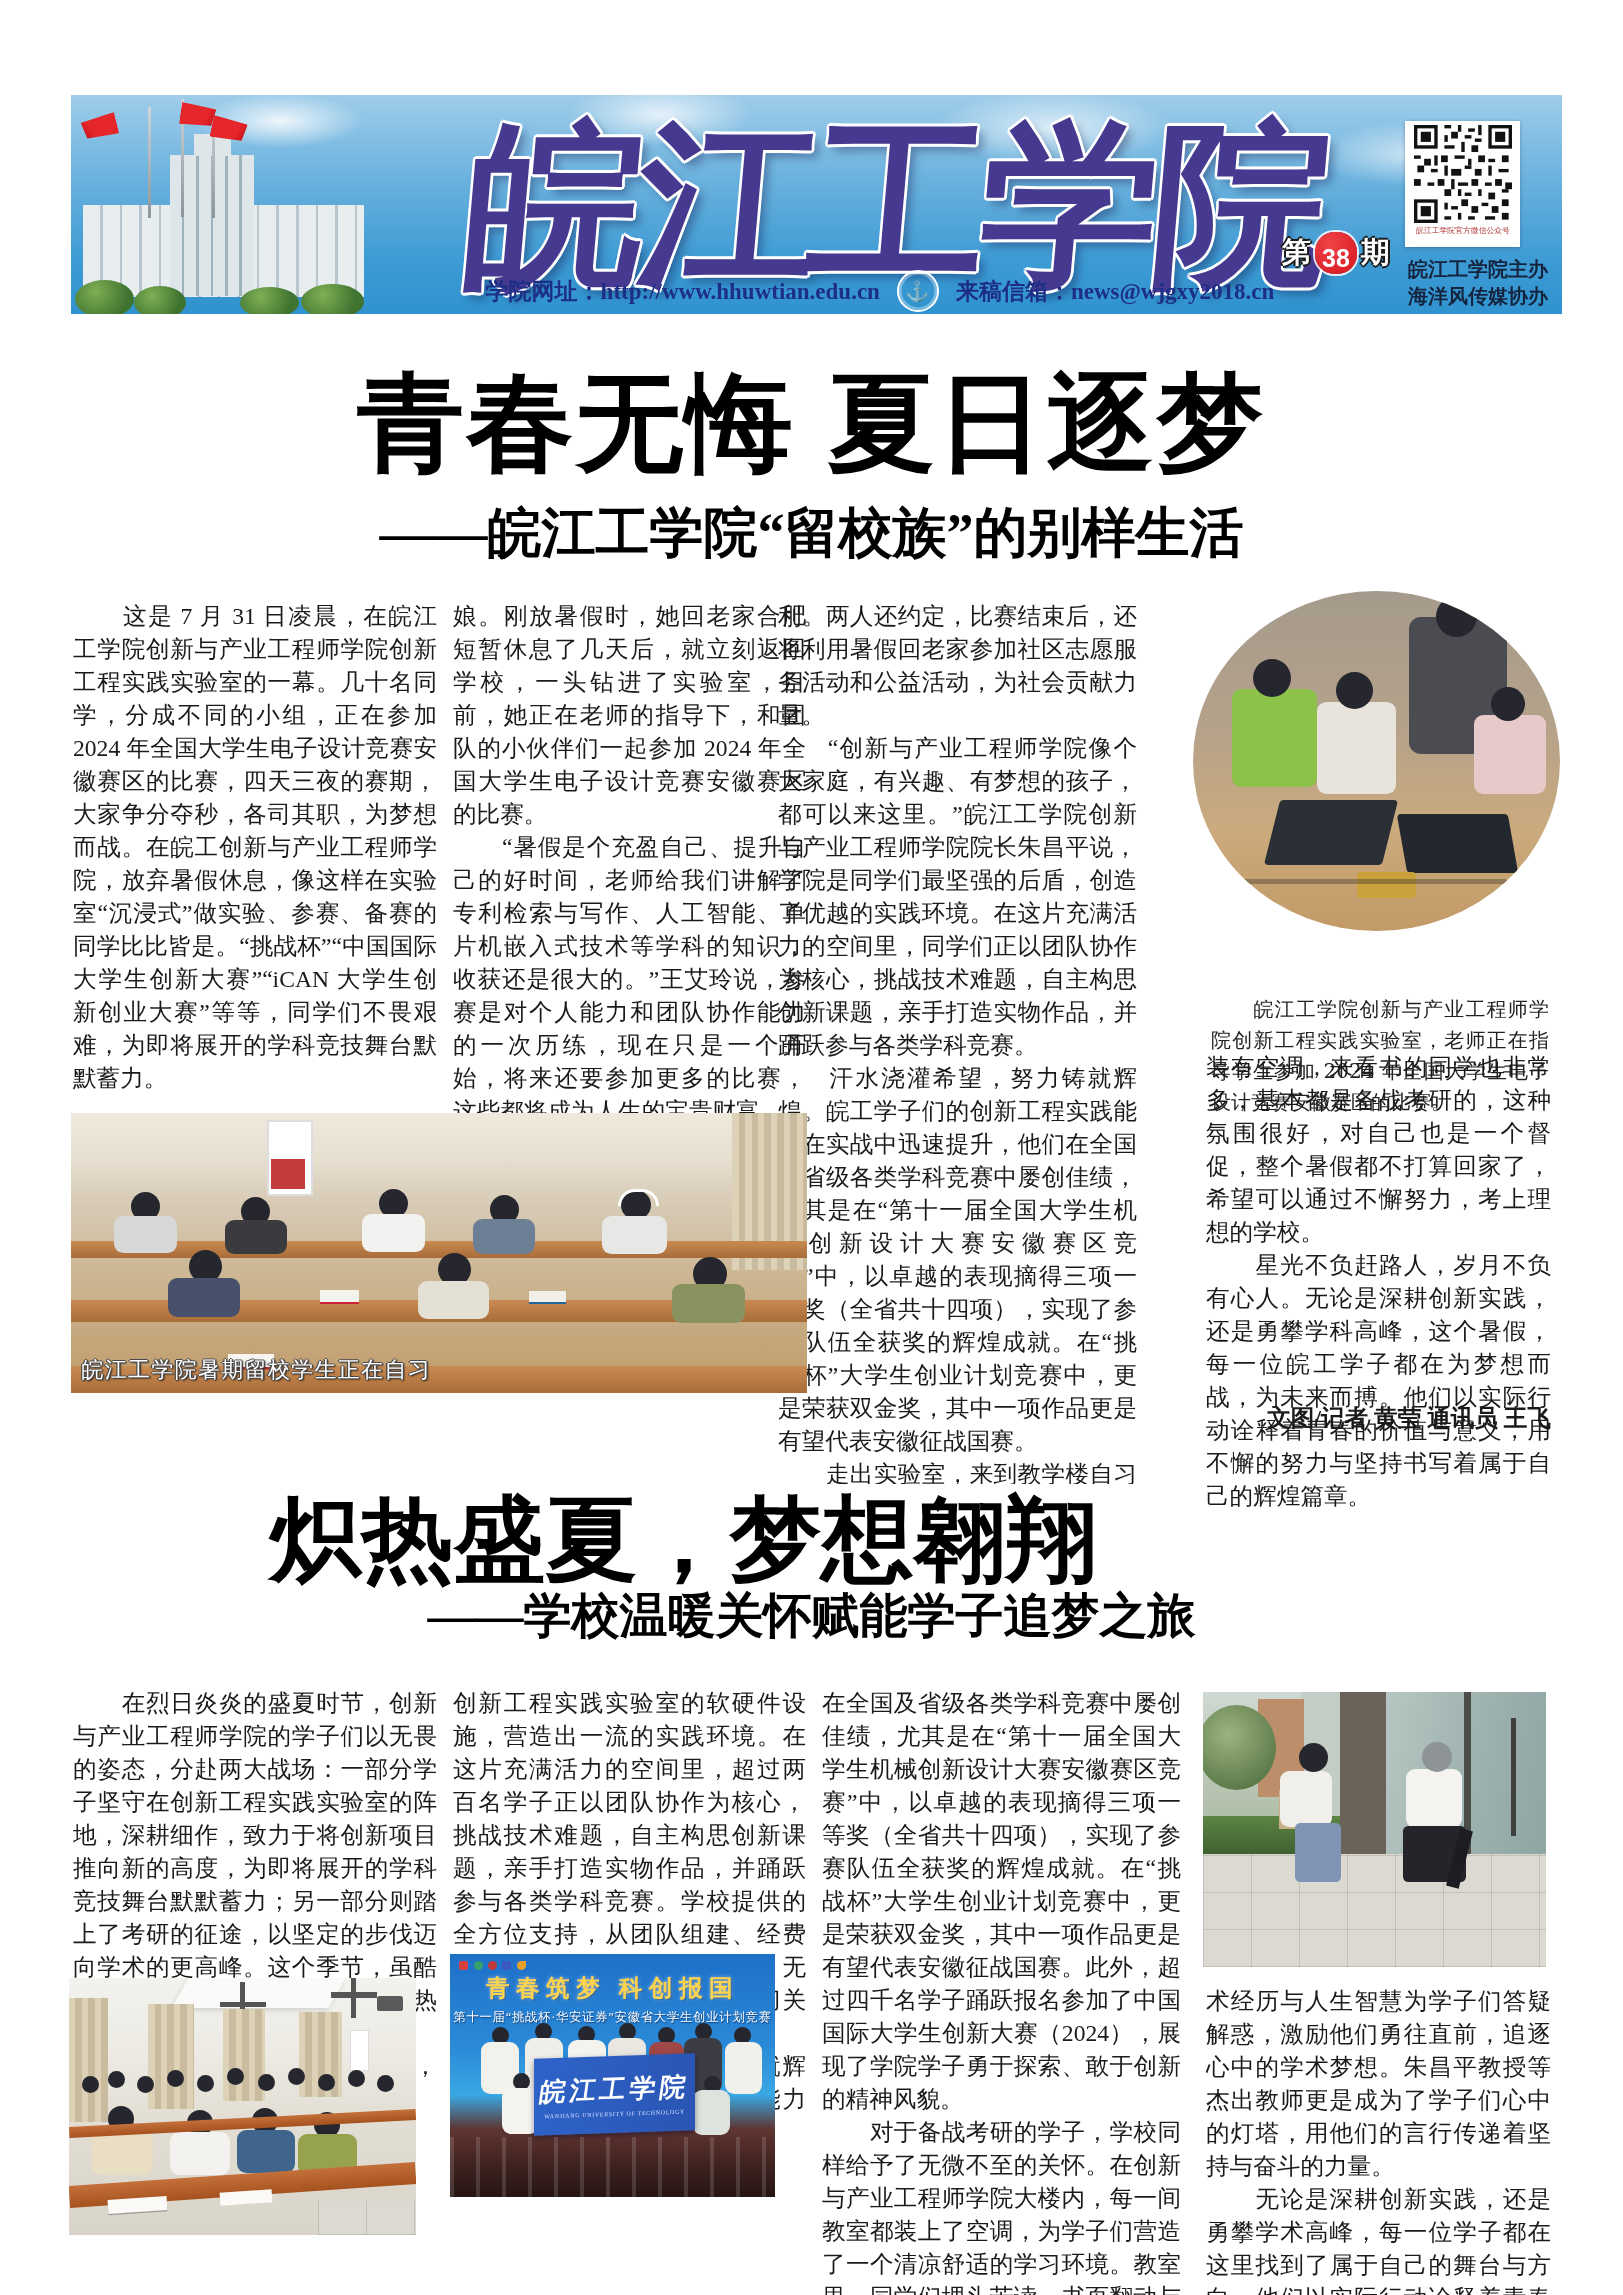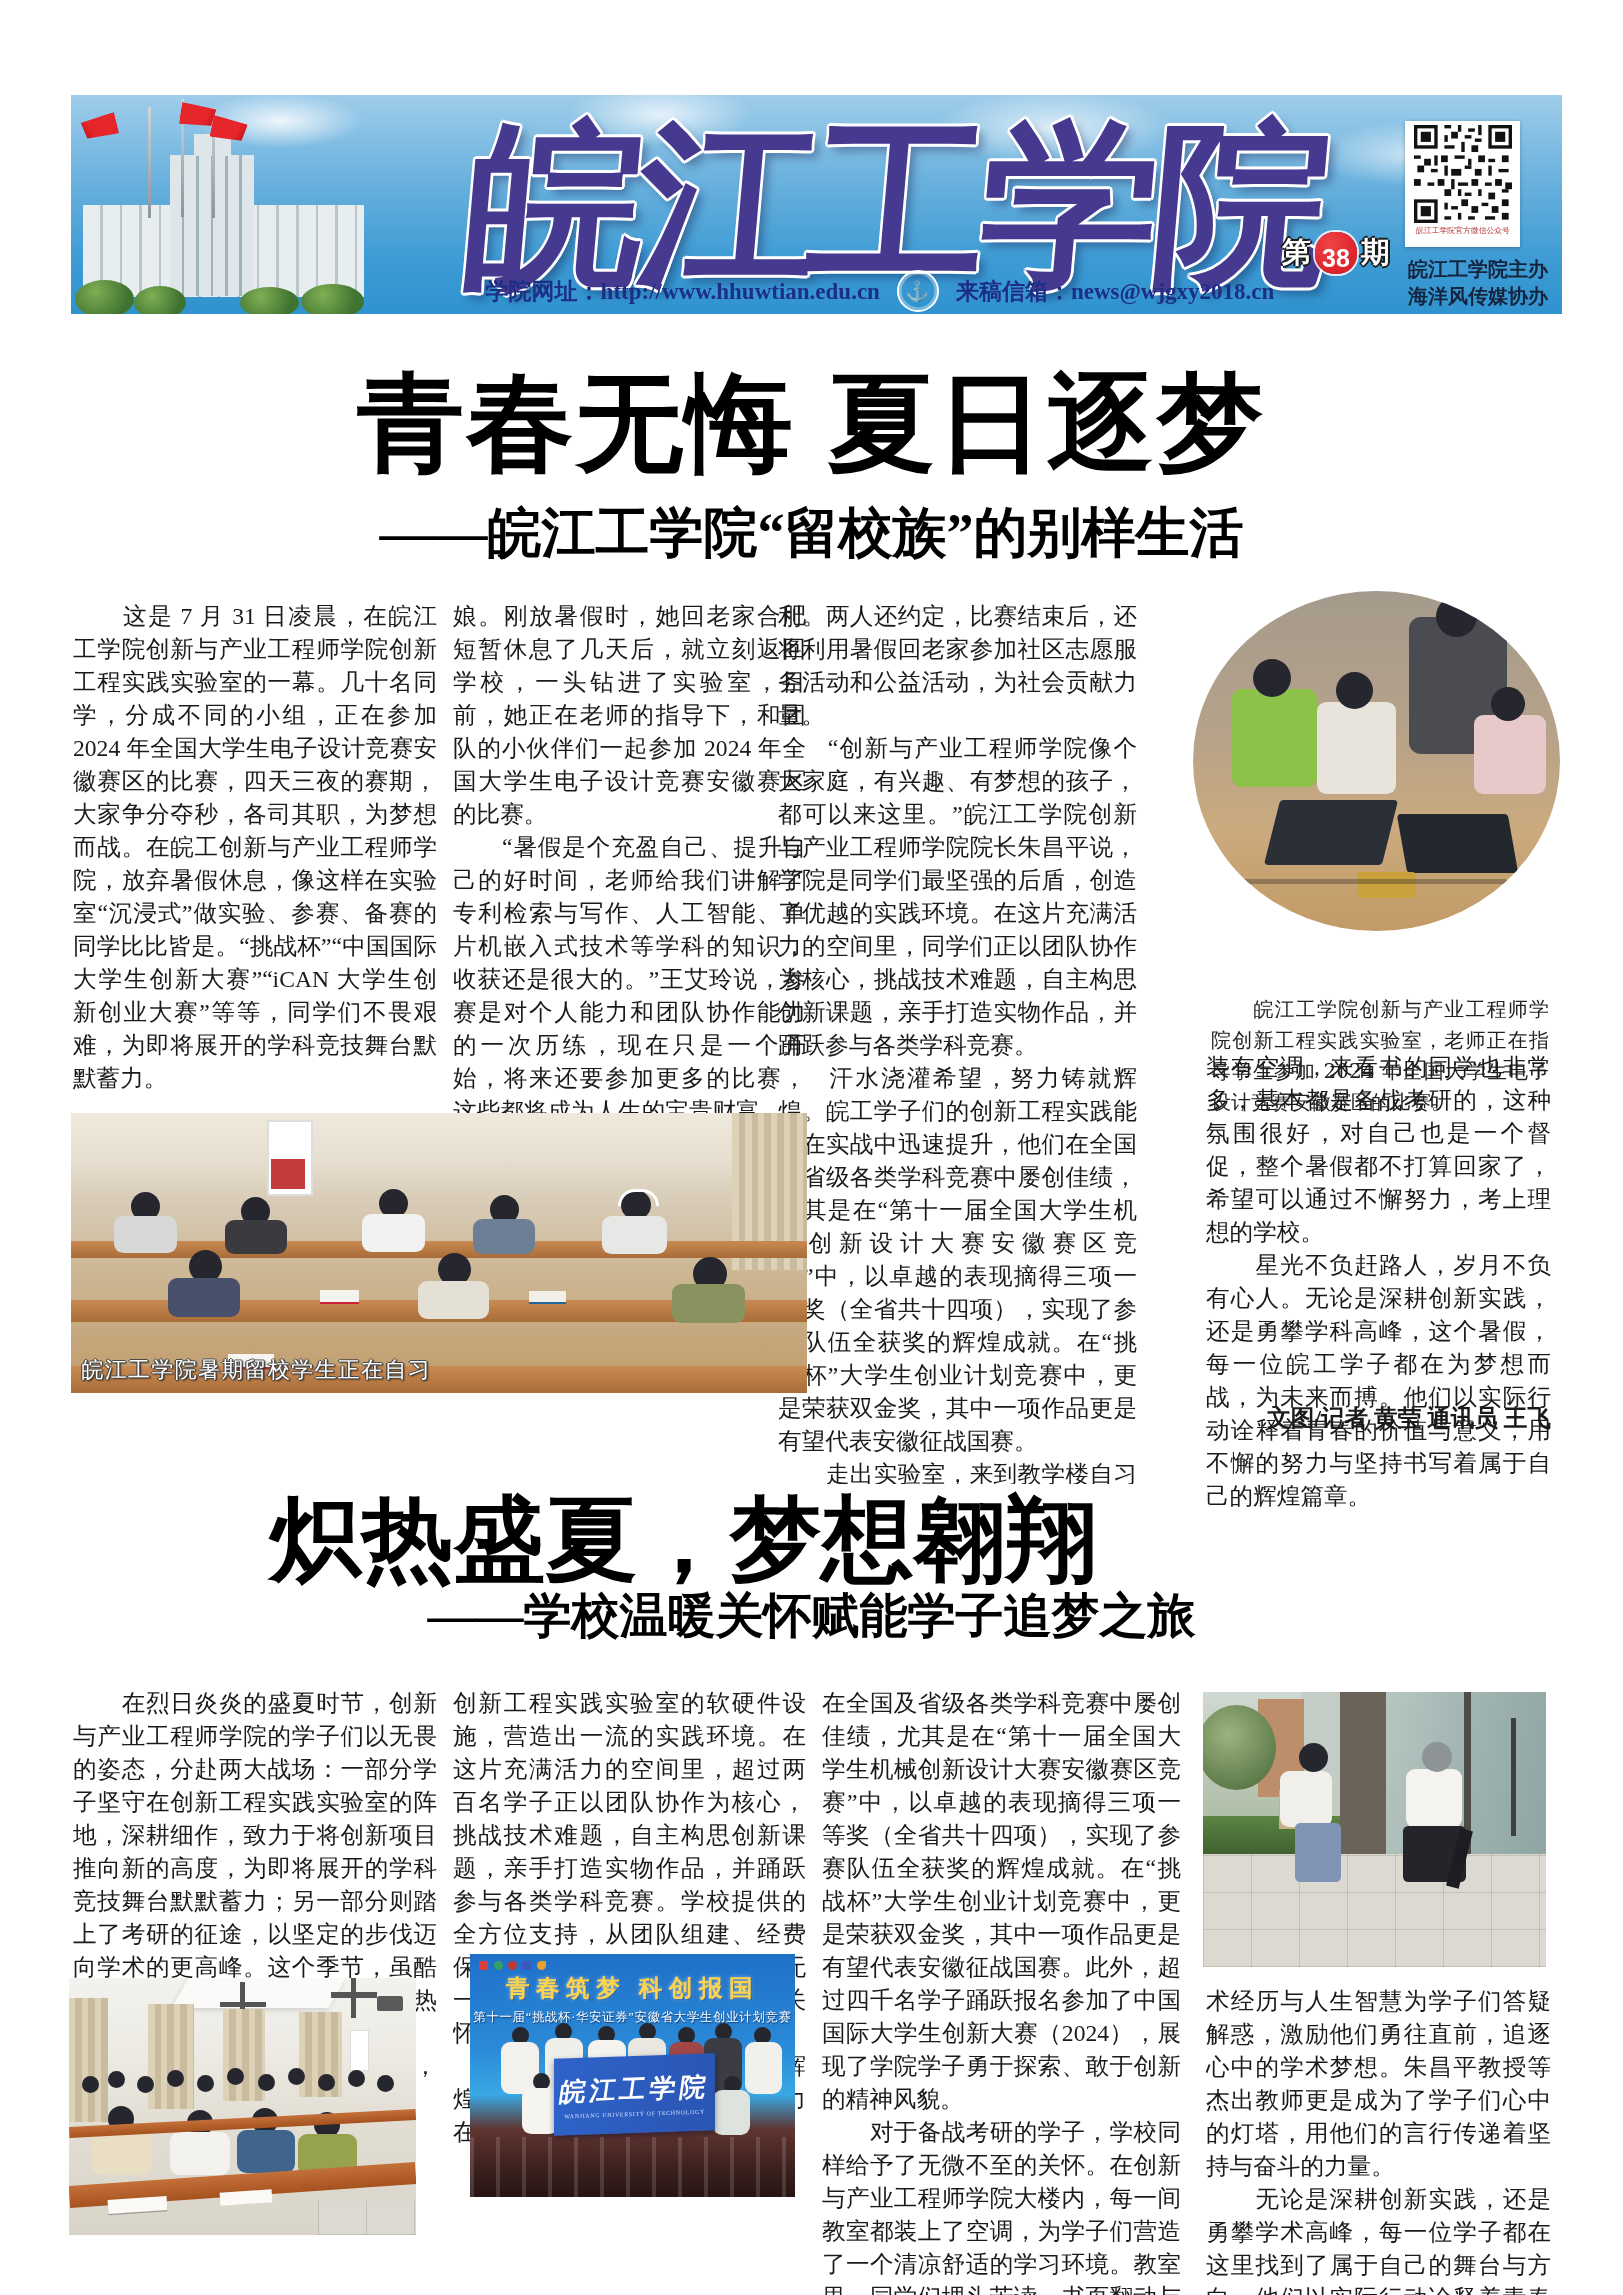--- a/index.html
+++ b/index.html
@@ -348,21 +348,21 @@
     <div class="head" style="left:245px;top:134px;width:26px;height:26px;"></div>
     <div class="torso" style="left:229px;top:156px;width:59px;height:42px;background:#97a24c;"></div>
 
     <div class="deskD" style="left:0;top:140px;width:347px;height:10.5px;transform:rotate(-3deg);"></div>
     <div class="deskD" style="left:0;top:196px;width:347px;height:22px;transform:rotate(-4deg);"></div>
     <div class="abs" style="left:39px;top:220px;width:59px;height:14.4px;background:#fbfaf6;transform:rotate(-4deg);box-shadow:0 1.3px 0 #999;"></div>
     <div class="abs" style="left:151px;top:213px;width:52px;height:13px;background:#fbfaf6;transform:rotate(-4deg);"></div>
     <div class="abs tile" style="left:249px;top:223px;width:98px;height:34px;"></div>
   </div>
 
-  <div class="abs photo" style="left:470px;top:1954px;width:325px;height:243px;
+  <div class="abs photo" style="left:450px;top:1954px;width:325px;height:243px;
        background:linear-gradient(180deg,#1f6fc8 0%,#2a8ad8 38%,#39a8e4 58%,#5e3531 72%,#38201c 100%);">
     <div class="logosq" style="left:9.2px;top:6.5px;background:#d84040;"></div>
     <div class="logosq" style="left:23.6px;top:6.5px;background:#35a06a;border-radius:50%;"></div>
     <div class="logosq" style="left:38px;top:6.5px;background:#c03a3a;border-radius:50%;"></div>
     <div class="logosq" style="left:52px;top:6.5px;background:#3a58c0;"></div>
     <div class="logosq" style="left:67px;top:6.5px;background:#e8a22c;border-radius:50% 0 50% 50%;"></div>
     <div class="motto" style="top:18.3px;">青春筑梦  科创报国</div>
     <div class="stageline" style="top:55px;">第十一届“挑战杯·华安证券”安徽省大学生创业计划竞赛</div>
 
     <div class="head" style="left:42px;top:73px;width:17px;height:17px;"></div>

